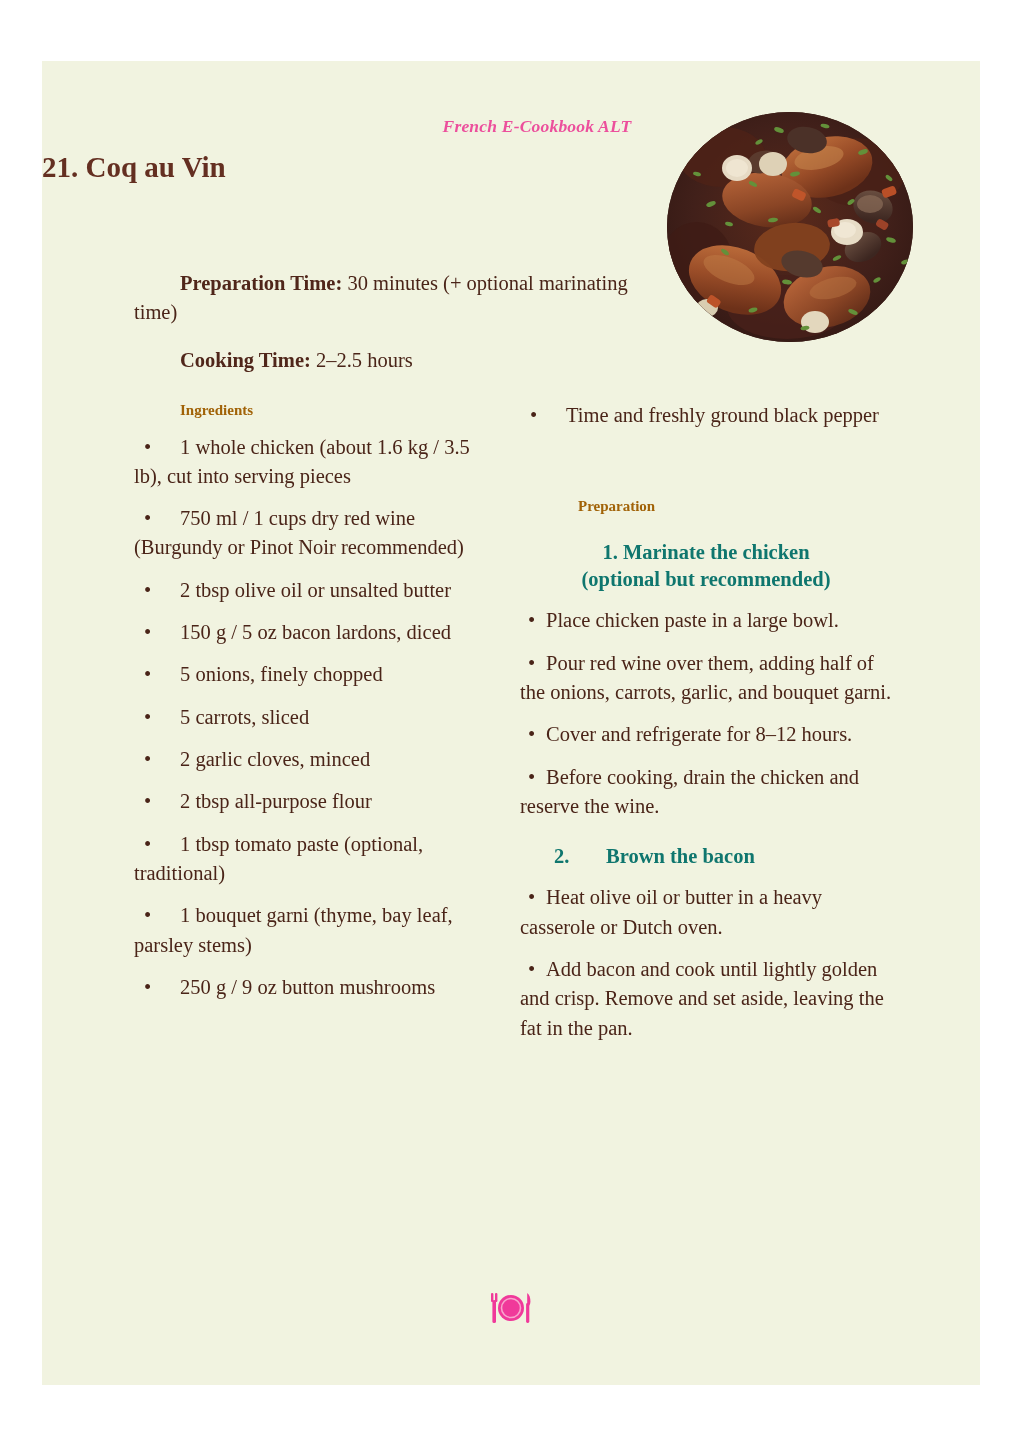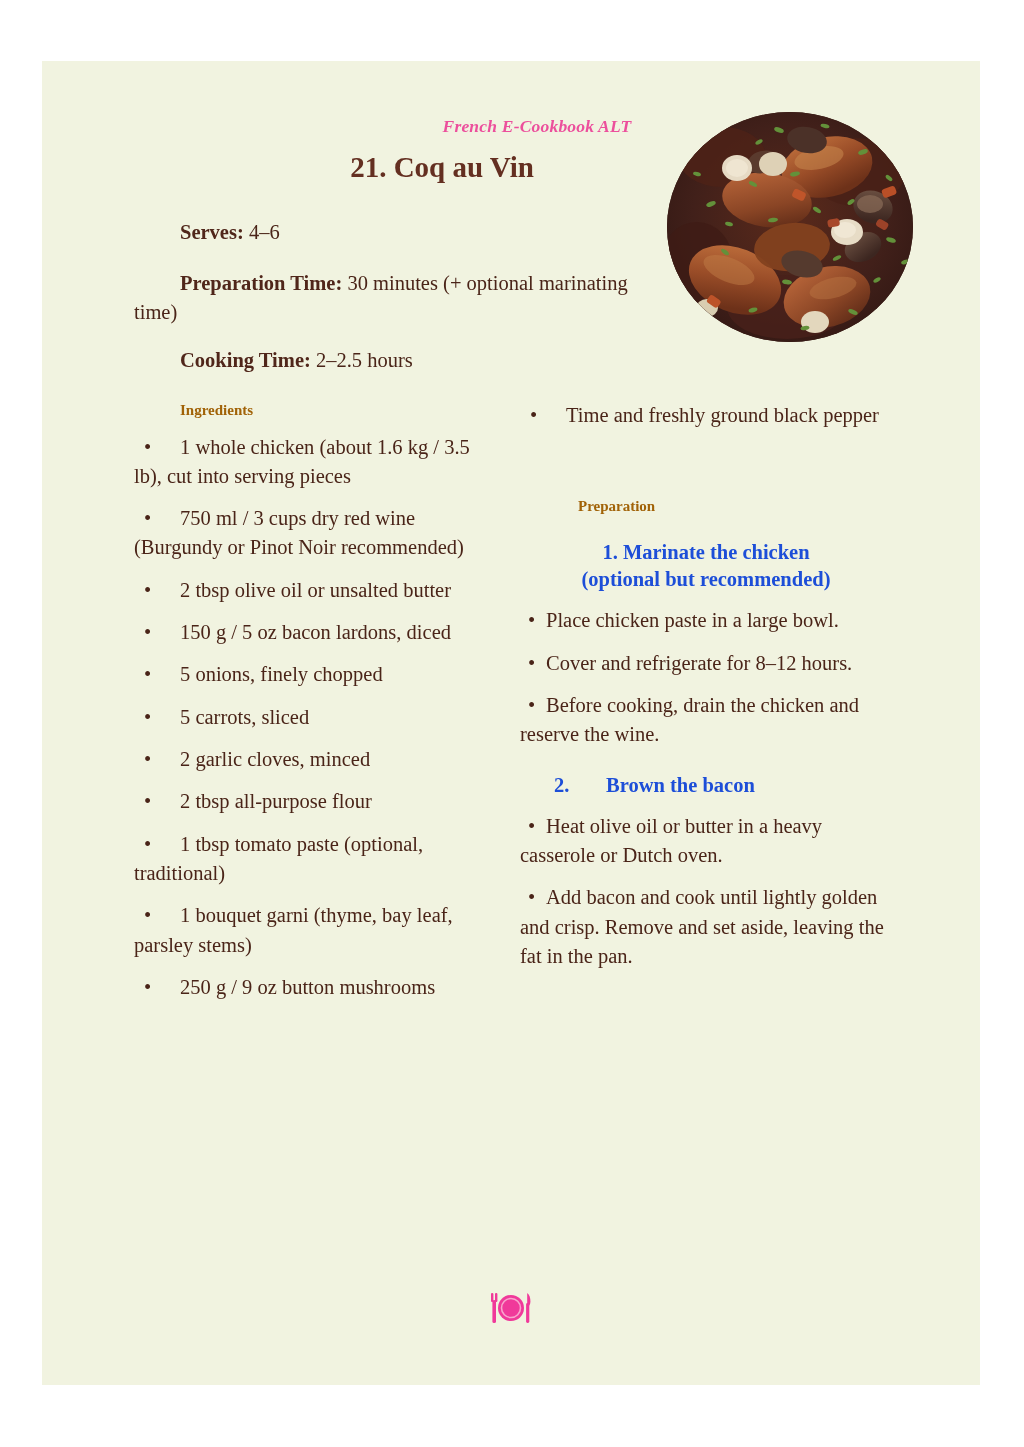--- a/index.html
+++ b/index.html
@@ -38,21 +38,21 @@
     color: #ec4f9c;
     padding-right: 30px;
     box-sizing: border-box;
   }
 
   #recipe-title {
     position: absolute;
     left: 0;
     top: 90px;
     width: 830px;
-    text-align: center;
+    text-align: left;
     font-size: 29px;
     font-weight: bold;
     color: #642f21;
     padding-right: 30px;
     box-sizing: border-box;
   }
 
   
   #hero-photo {
     position: absolute;
@@ -110,21 +110,21 @@
   .bullet .bdot {
     display: inline-block;
     width: 46px;
     text-indent: 10px;
   }
   .bullet .bdot.tight { width: 26px; text-indent: 8px; }
 
   .step-head {
     margin: 22px 0 13px 0;
     font-weight: bold;
-    color: #1d4ed8;
+    color: #0f766e;
     text-indent: 34px;
     line-height: 1.33;
   }
   .step-head.centered { text-indent: 0; text-align: center; }
   .step-head .numwide { display: inline-block; width: 52px; text-indent: 0; }
 
   .gap { height: 54px; }
 
   
   #footer-icon {
@@ -228,40 +228,36 @@
         <ellipse cx="186" cy="200" rx="5" ry="2.3" transform="rotate(24 186 200)"></ellipse>
         <ellipse cx="210" cy="168" rx="4" ry="2" transform="rotate(-30 210 168)"></ellipse>
         <ellipse cx="58" cy="140" rx="4.5" ry="2.1" transform="rotate(36 58 140)"></ellipse>
         <ellipse cx="138" cy="216" rx="4.5" ry="2.1" transform="rotate(-10 138 216)"></ellipse>
         <ellipse cx="30" cy="62" rx="4" ry="2" transform="rotate(14 30 62)"></ellipse>
         <ellipse cx="238" cy="150" rx="4" ry="2" transform="rotate(-20 238 150)"></ellipse>
       </g>
     </svg>
   </div>
 
-  <div class="meta" id="meta-serves">
-    <b>Serves:</b>
-    <span>4–6</span>
-  </div>
 
   <div class="meta" id="meta-prep">
     <b>Preparation Time:</b>
     <span>30 minutes (+ optional marinating time)</span>
   </div>
 
   <div class="meta" id="meta-cook">
     <b>Cooking Time:</b>
     <span>2–2.5 hours</span>
   </div>
 
   <div class="col" id="col-left">
     <h3 class="section">Ingredients</h3>
 
     <p class="bullet"><span class="bdot">•</span><span>1 whole chicken (about 1.6 kg / 3.5 lb), cut into serving pieces</span></p>
-    <p class="bullet"><span class="bdot">•</span><span>750 ml / 3 cups dry red wine (Burgundy or Pinot Noir recommended)</span></p>
+    <p class="bullet"><span class="bdot">•</span><span>750 ml / 1 cups dry red wine (Burgundy or Pinot Noir recommended)</span></p>
     <p class="bullet"><span class="bdot">•</span><span>2 tbsp olive oil or unsalted butter</span></p>
     <p class="bullet"><span class="bdot">•</span><span>150 g / 5 oz bacon lardons, diced</span></p>
     <p class="bullet"><span class="bdot">•</span><span>5 onions, finely chopped</span></p>
     <p class="bullet"><span class="bdot">•</span><span>5 carrots, sliced</span></p>
     <p class="bullet"><span class="bdot">•</span><span>2 garlic cloves, minced</span></p>
     <p class="bullet"><span class="bdot">•</span><span>2 tbsp all-purpose flour</span></p>
     <p class="bullet"><span class="bdot">•</span><span>1 tbsp tomato paste (optional, traditional)</span></p>
     <p class="bullet"><span class="bdot">•</span><span>1 bouquet garni (thyme, bay leaf, parsley stems)</span></p>
     <p class="bullet"><span class="bdot">•</span><span>250 g / 9 oz button mushrooms</span></p>
   </div>
@@ -273,20 +269,21 @@
     <div class="gap"></div>
 
     <h3 class="section">Preparation</h3>
 
     <p class="step-head centered">
       <span>1. Marinate the chicken</span><br>
       <span>(optional but recommended)</span>
     </p>
 
     <p class="bullet"><span class="bdot tight">•</span><span>Place chicken paste in a large bowl.</span></p>
+    <p class="bullet"><span class="bdot tight">•</span><span>Pour red wine over them, adding half of the onions, carrots, garlic, and bouquet garni.</span></p>
     <p class="bullet"><span class="bdot tight">•</span><span>Cover and refrigerate for 8–12 hours.</span></p>
     <p class="bullet"><span class="bdot tight">•</span><span>Before cooking, drain the chicken and reserve the wine.</span></p>
 
     <p class="step-head">
       <span class="numwide">2.</span><span>Brown the bacon</span>
     </p>
 
     <p class="bullet"><span class="bdot tight">•</span><span>Heat olive oil or butter in a heavy casserole or Dutch oven.</span></p>
     <p class="bullet"><span class="bdot tight">•</span><span>Add bacon and cook until lightly golden and crisp. Remove and set aside, leaving the fat in the pan.</span></p>
   </div>

